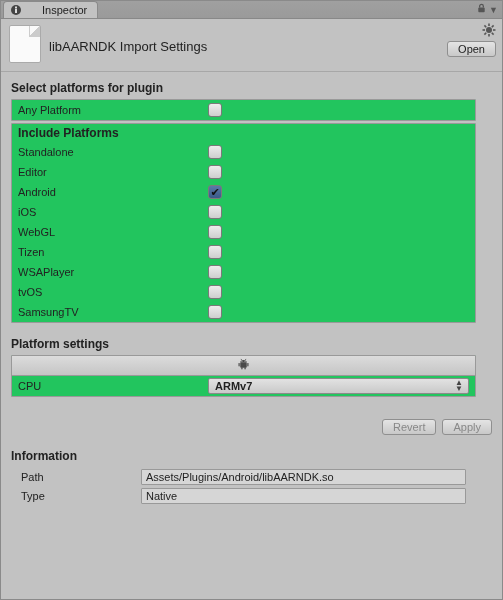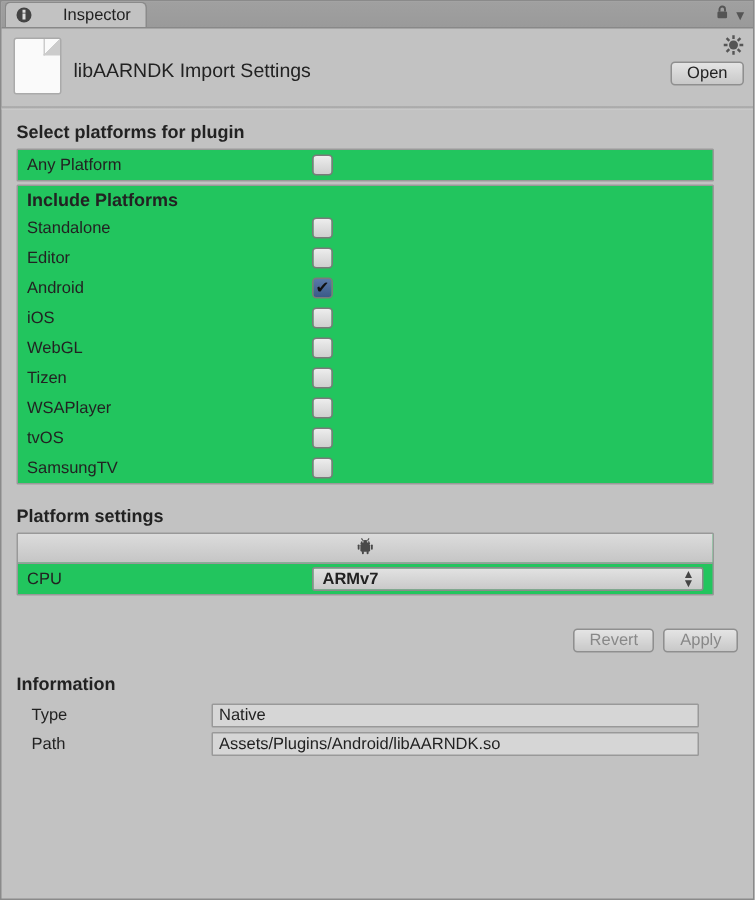--- a/index.html
+++ b/index.html
@@ -351,26 +351,26 @@
   </div>
 
   <div class="actions">
     <button class="btn" disabled="">Revert</button>
     <button class="btn" disabled="">Apply</button>
   </div>
 
   <div class="section" style="padding-top:0">
     <div class="section-heading">Information</div>
     <div class="info-row">
+      <span class="info-label">Path</span>
+      <div class="info-field">
+          <span>Assets/Plugins/Android/libAARNDK.so</span>
+        </div>
+    </div>
+    <div class="info-row">
       <span class="info-label">Type</span>
       <div class="info-field">
           <span>Native</span>
         </div>
     </div>
-    <div class="info-row">
-      <span class="info-label">Path</span>
-      <div class="info-field">
-          <span>Assets/Plugins/Android/libAARNDK.so</span>
-        </div>
-    </div>
   </div>
 
 </div>
 
 </body></html>

